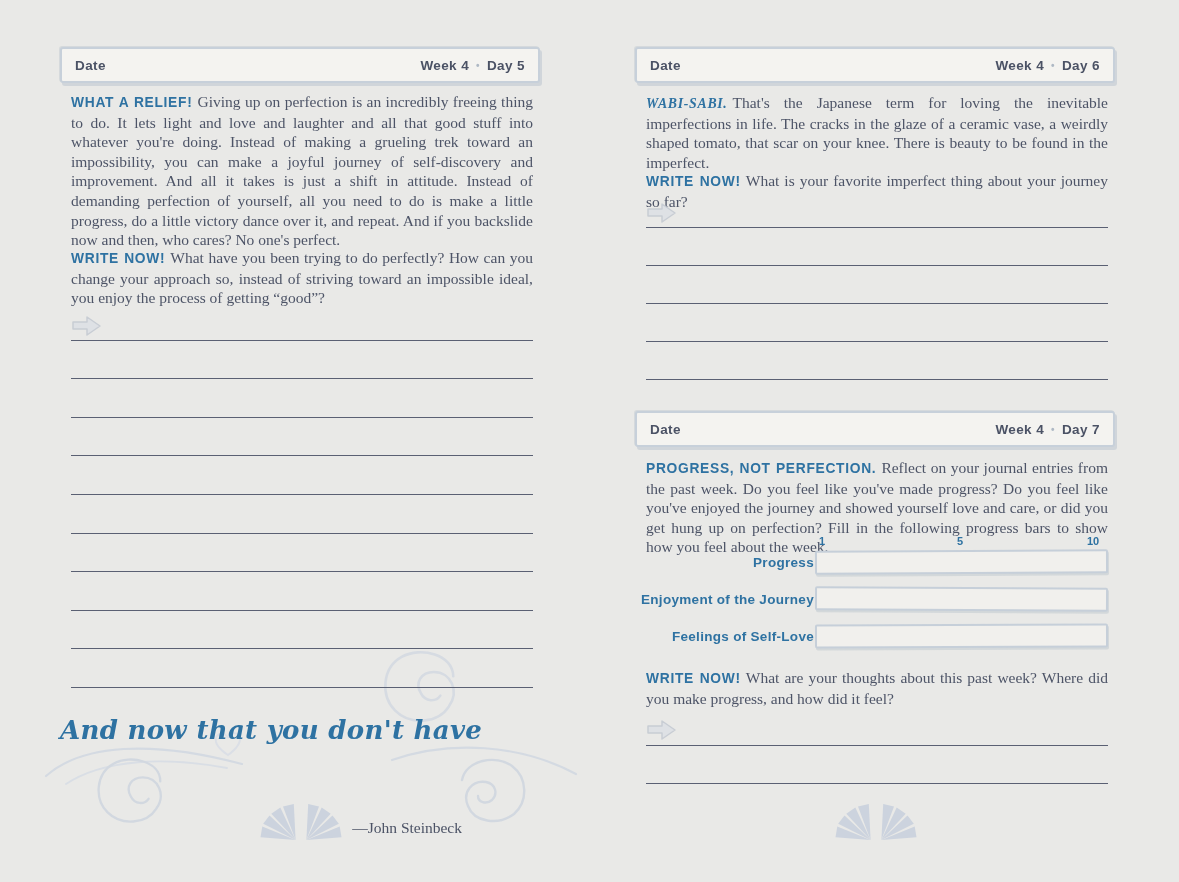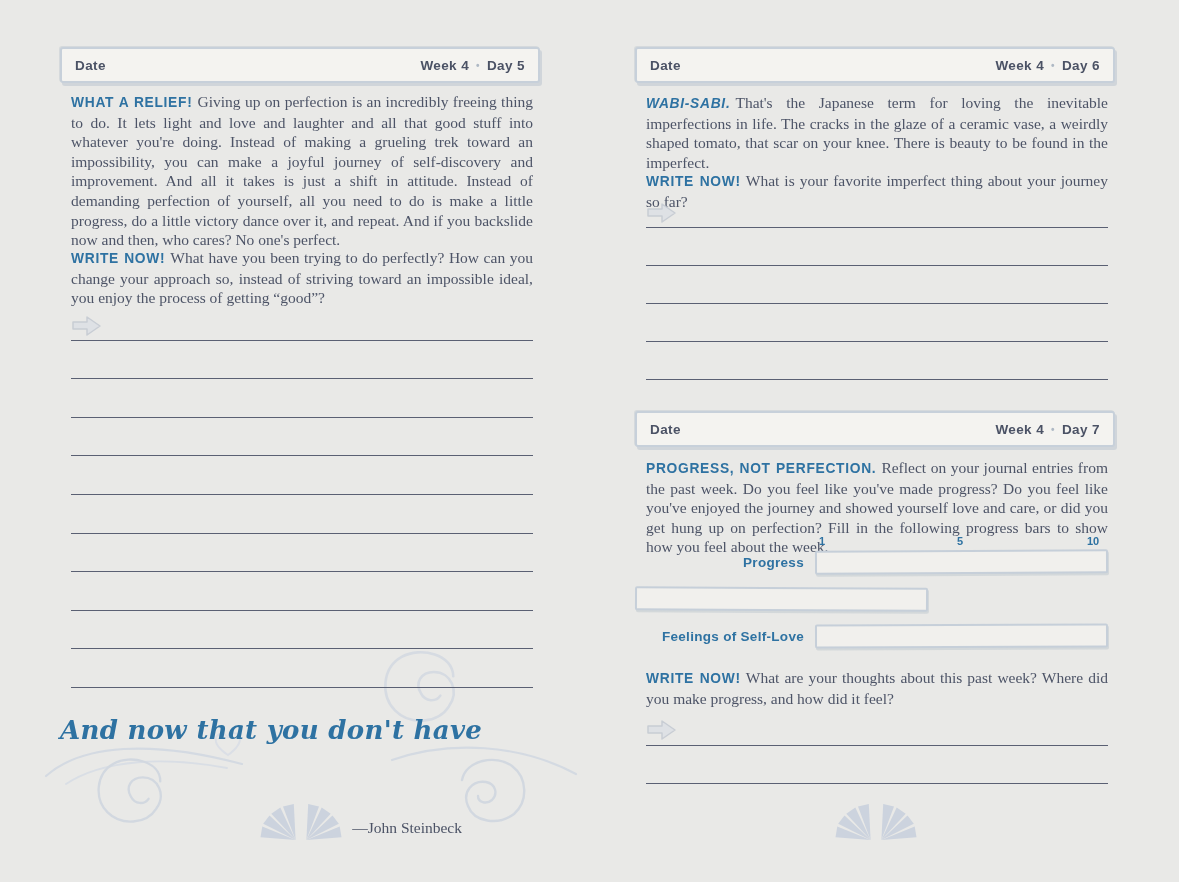--- a/index.html
+++ b/index.html
@@ -36,21 +36,21 @@
     font-size:15.5px; line-height:19.6px;
     text-align:justify; color:#4d5467;
   }
   .lead {
     font-family:"Liberation Sans", sans-serif;
     font-weight:bold; color:#2e72a2;
     font-size:13.8px; letter-spacing:.7px;
     margin-right:5px;
     margin-top:8px;
   }
-  .lead.italic { font-style:italic; }
+  .lead.italic { font-style:italic;font-family:Liberation Serif, serif; }
 
   
   .lines { position:absolute; left:11px; width:462px; }
   .wline { border-bottom:1.5px solid #5a6073; }
   .lines.sp386 .wline { height:38.6px; }
   .lines.sp380 .wline { height:38px; }
   .lines.sp385 .wline { height:38.5px; }
 
   .arrow-icon { position:absolute; left:11px; width:31px; height:24px; }
 
@@ -67,21 +67,21 @@
     font-size:15.5px; color:#4b5265; z-index:2;margin-top:30px;
   }
 
   
   .scale-row { position:absolute; left:0; width:480px; height:14px;
     font-family:"Liberation Sans", sans-serif; font-weight:bold;
     font-size:11px; color:#2e72a2; z-index:2; }
   .scale-row span { position:absolute; }
   .bar-row { position:absolute; left:0; width:480px; display:flex; align-items:center; }
   .bar-label {
-    flex:0 0 180px; text-align:right; padding-right:11px;
+    flex:0 0 180px; text-align:right; padding-right:1px;
     font-family:"Liberation Sans", sans-serif; font-weight:bold;
     font-size:13.5px; color:#2e72a2; letter-spacing:.3px;
   }
   .bar-box {
     width:293px; height:24px;
     background:#f1f0ed;
     border:2px solid #c6cfd9;
     border-radius:2px;
     box-shadow:1px 2px 0 rgba(178,189,201,.4);
   }
@@ -238,20 +238,21 @@
       <span style="left:184px;">1</span>
       <span style="left:322px;">5</span>
       <span style="left:452px;">10</span>
     </div>
 
     <div class="bar-row" style="top:550px;">
       <div class="bar-label">Progress</div>
       <div class="bar-box r1"></div>
     </div>
     <div class="bar-row" style="top:587px;">
+      <div class="bar-label">Enjoyment of the Journey</div>
       <div class="bar-box r2"></div>
     </div>
     <div class="bar-row" style="top:624px;">
       <div class="bar-label">Feelings of Self-Love</div>
       <div class="bar-box r3"></div>
     </div>
 
     <p class="para" style="top:668px;">
       <span class="lead">WRITE NOW!</span><span>What are your thoughts about this past week? Where did you make progress, and how did it feel?</span>
     </p>

